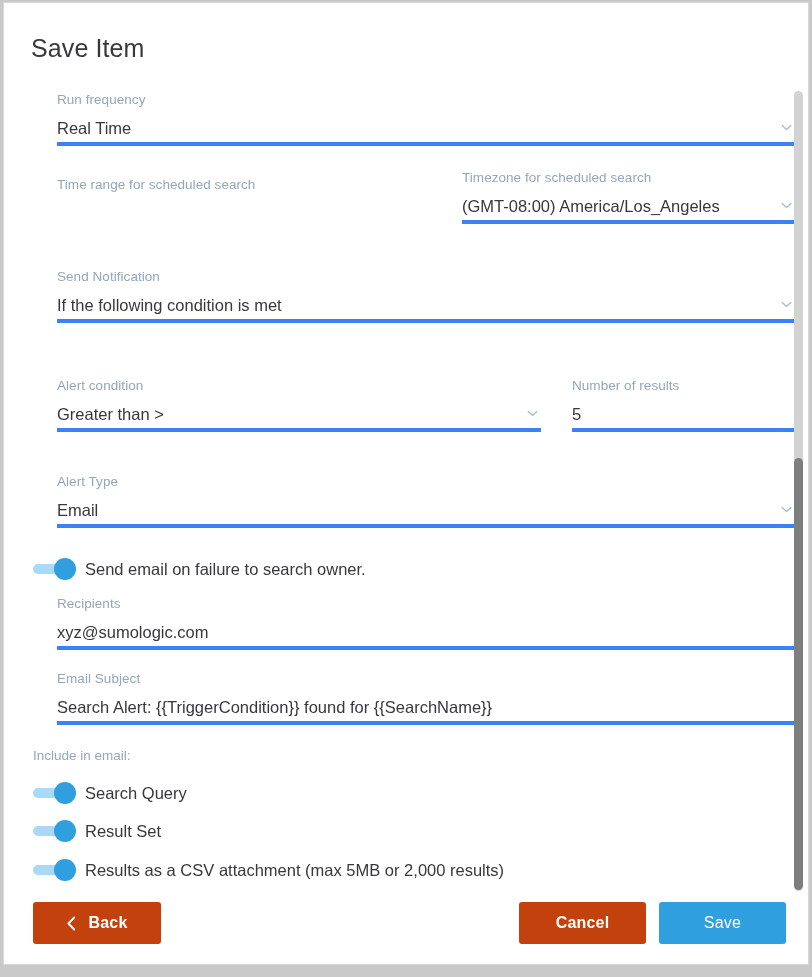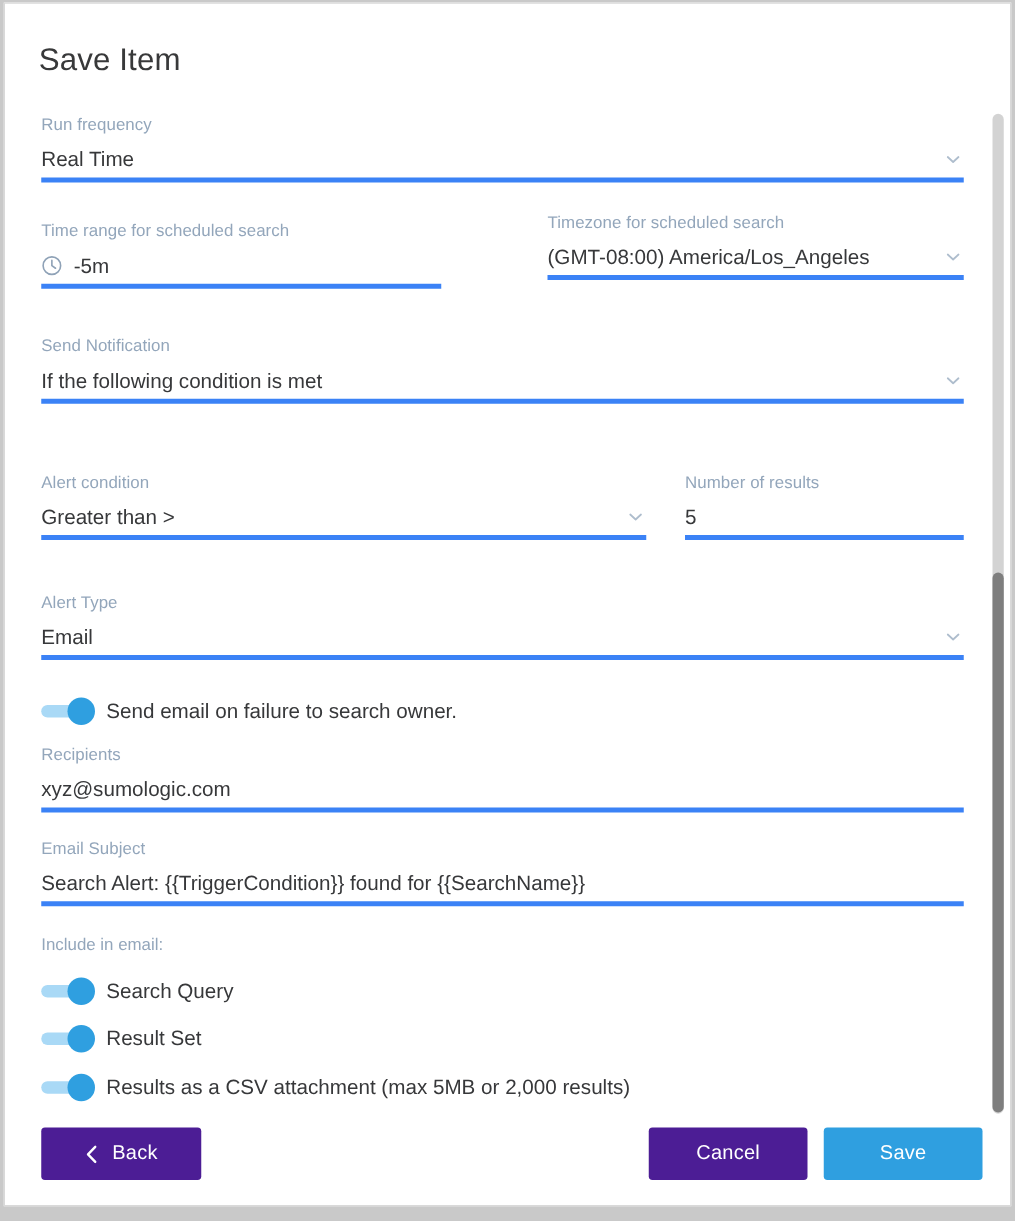--- a/index.html
+++ b/index.html
@@ -37,21 +37,21 @@
     left: 27px;
     top: 28px;
     font-size: 25px;
     font-weight: 400;
     color: #38393a;
     letter-spacing: 0.1px;
     line-height: 34px;
   }
 
   
-  .field { position: absolute; }
+  .field { position: absolute; margin-left: 24px; }
 
   .field-label {
     font-size: 13.5px;
     color: #93a6bb;
     line-height: 18px;
     letter-spacing: 0.05px;
     white-space: nowrap;
   }
 
   .field-control {
@@ -146,21 +146,21 @@
     border-radius: 3px;
     font-family: "Liberation Sans", sans-serif;
     font-size: 16px;
     color: #ffffff;
     cursor: pointer;
     display: flex;
     align-items: center;
     justify-content: center;
     letter-spacing: 0.2px;
   }
-  .btn-grey { background: #4c1d95; }
+  .btn-grey { background: #c2410c; font-weight: bold; }
   .btn-blue { background: #2f9fe0; }
 
   .btn-back { left: 29px; top: 899px; width: 128px; }
   .btn-cancel { left: 515px; top: 899px; width: 127px; }
   .btn-save { left: 655px; top: 899px; width: 127px; }
 
   .chevron-left {
     width: 11px;
     height: 15px;
     margin-right: 11px;
@@ -203,29 +203,20 @@
         <span class="chevron-down">
           <svg viewBox="0 0 11 11" width="11" height="11">
               <path d="M1.2 3.6 L5.5 7.6 L9.8 3.6" fill="none" stroke="#aebdcd" stroke-width="1.4" stroke-linecap="round" stroke-linejoin="round"></path>
             </svg>
         </span>
       </div>
     </div>
 
     <div class="field" style="left:29px; top:173px; width:320px;">
       <div class="field-label">Time range for scheduled search</div>
-      <div class="field-control">
-        <span class="clock-icon">
-          <svg viewBox="0 0 17 17" width="17" height="17">
-            <circle cx="8.5" cy="8.5" r="7" fill="none" stroke="#8fa2b7" stroke-width="1.3"></circle>
-            <path d="M8.5 4.3 L8.5 8.5 L11.4 10.6" fill="none" stroke="#8fa2b7" stroke-width="1.3" stroke-linecap="round"></path>
-          </svg>
-        </span>
-        <span class="field-value">-5m</span>
-      </div>
     </div>
 
     <div class="field" style="left:434px; top:166px; width:333px;">
       <div class="field-label">Timezone for scheduled search</div>
       <div class="field-control">
         <span class="field-value">(GMT-08:00) America/Los_Angeles</span>
         <span class="chevron-down">
           <svg viewBox="0 0 11 11" width="11" height="11">
               <path d="M1.2 3.6 L5.5 7.6 L9.8 3.6" fill="none" stroke="#aebdcd" stroke-width="1.4" stroke-linecap="round" stroke-linejoin="round"></path>
             </svg>

